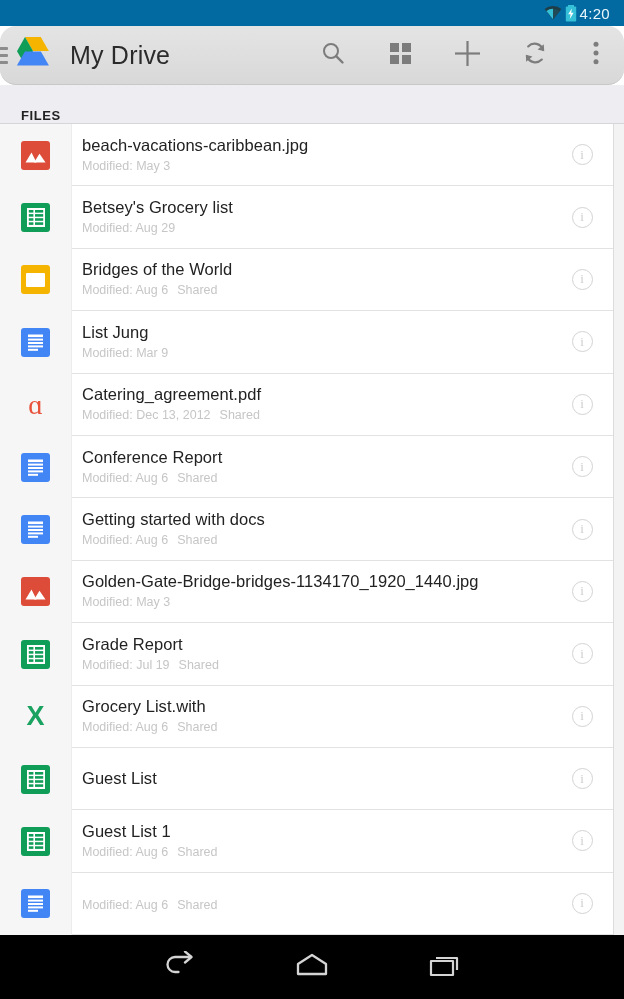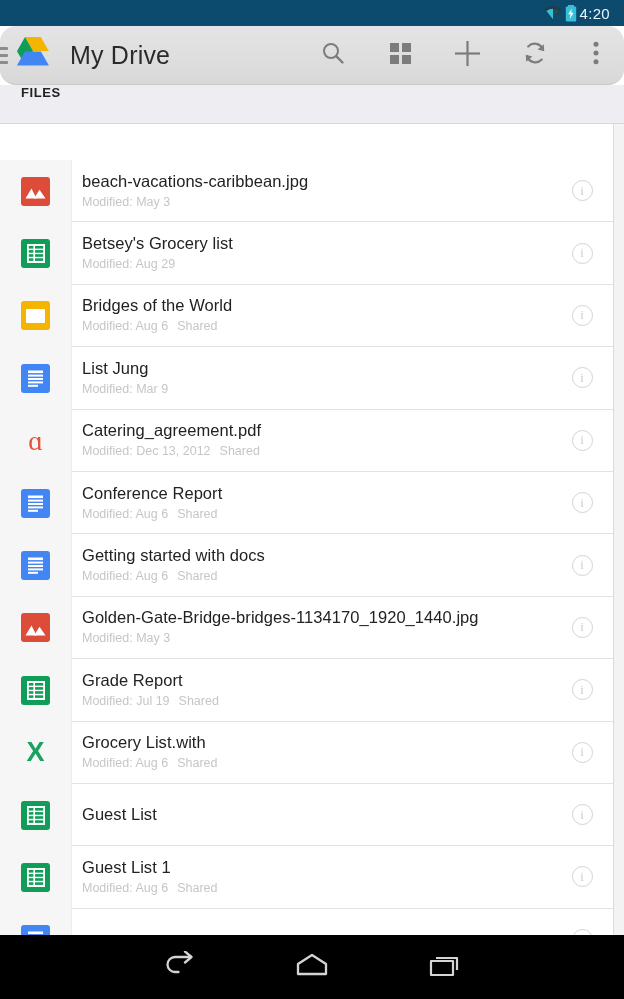--- a/index.html
+++ b/index.html
@@ -7,21 +7,21 @@
   body{
     font-family:"Liberation Sans", sans-serif;
     background:#ffffff;
     overflow:hidden;
     -webkit-font-smoothing:antialiased;
   }
   #app{ position:relative; width:624px; height:999px; display:flex; flex-direction:column; }
 
   
   .statusbar{
-    height:26px; background:#0c4a6e; flex:0 0 26px;
+    height:26px; background:#0369a1; flex:0 0 26px;
     display:flex; align-items:center; justify-content:flex-end;
     padding-right:14px; gap:3px;
   }
   .sb-icon{ display:flex; align-items:center; }
   .sb-time{ color:#e8f6fb; font-size:15px; letter-spacing:0.3px; font-family:"Liberation Sans",sans-serif; }
 
   
   .actionbar{
     flex:0 0 59px; height:59px;
     background:linear-gradient(to bottom,#e4e4e4 0%,#dedede 55%,#d8d8d8 100%);
@@ -41,30 +41,30 @@
   .ab-actions{ margin-left:auto; display:flex; align-items:center; height:100%; }
   .ab-btn{
     width:67px; height:59px; display:flex; align-items:center; justify-content:center;
     cursor:pointer;
   }
   .ab-btn:last-child{ width:56px; }
 
   
   .tabstrip{
     flex:0 0 39px; height:39px; background:#eeeef2;
-    display:flex; align-items:flex-start; border-bottom:1px solid #d6d6da;
+    display:flex; align-items:flex-end; border-bottom:1px solid #d6d6da;
   }
   .tab{
     font-size:13px; font-weight:bold; color:#222; letter-spacing:0.6px;
     margin-left:21px; cursor:pointer;
   }
 
   
   .list-wrap{ flex:1 1 auto; position:relative; overflow:hidden; background:#fff; }
-  .list-scrollpane{ position:absolute; inset:0 11px 0 0; overflow:hidden; background:#fff;margin-top:36px; }
+  .list-scrollpane{ position:absolute; inset:0 11px 0 0; overflow:hidden; background:#fff; }
   .scroll-gutter{
     position:absolute; top:0; right:0; bottom:0; width:11px;
     background:#f3f3f3; border-left:1px solid #dcdcdc;
   }
   .row{
     display:flex; align-items:stretch; height:62.4px; background:#ffffff;
     position:relative; cursor:pointer;
   }
   .row .icon-cell{
     flex:0 0 72px; background:#f6f6f6; display:flex;

